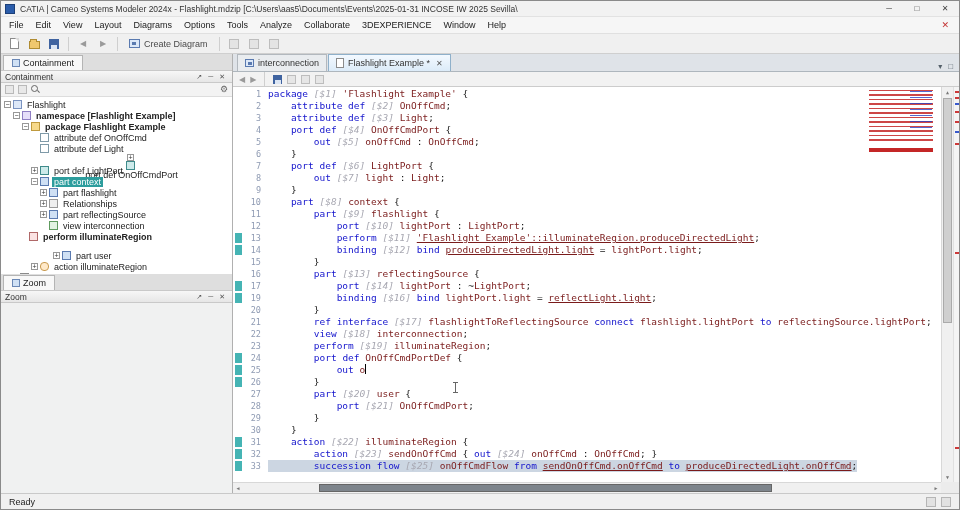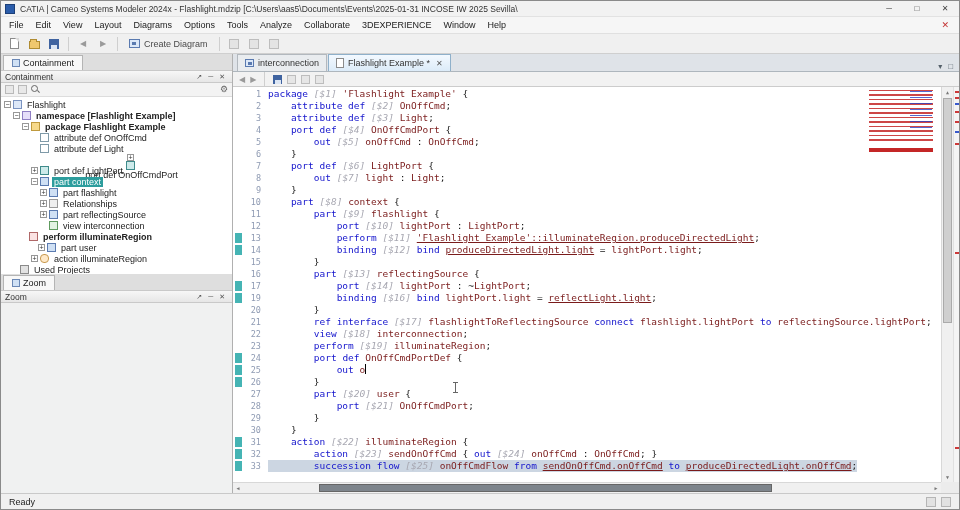--- a/index.html
+++ b/index.html
@@ -275,21 +275,21 @@
           <div class="trow" style="padding-left: 39px;">
             <span class="exp-sp"></span>
             <span class="ti ti-view"></span>
             <span class="tlabel">view interconnection</span>
           </div>
           <div class="trow" style="padding-left: 19px; font-weight: bold;">
             <span class="exp-sp"></span>
             <span class="ti ti-perform"></span>
             <span class="tlabel">perform illuminateRegion</span>
           </div>
-          <div class="trow" style="padding-left: 37px;">
+          <div class="trow" style="padding-left: 52px; margin-top: 8px;">
             <span class="exp">+</span>
             <span class="ti ti-part"></span>
             <span class="tlabel">part user</span>
           </div>
           <div class="trow" style="padding-left: 30px;">
             <span class="exp">+</span>
             <span class="ti ti-action"></span>
             <span class="tlabel">action illuminateRegion</span>
           </div>
           <div class="trow" style="padding-left: 10px; align-items: center;">

